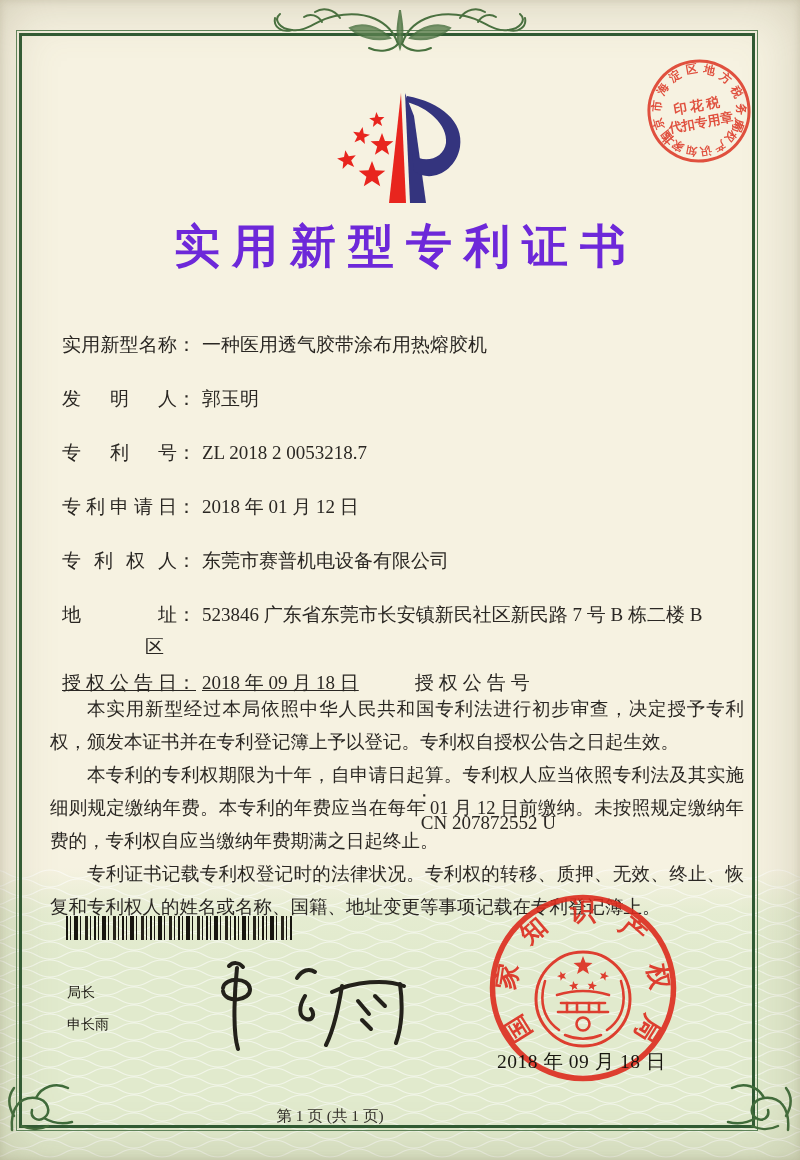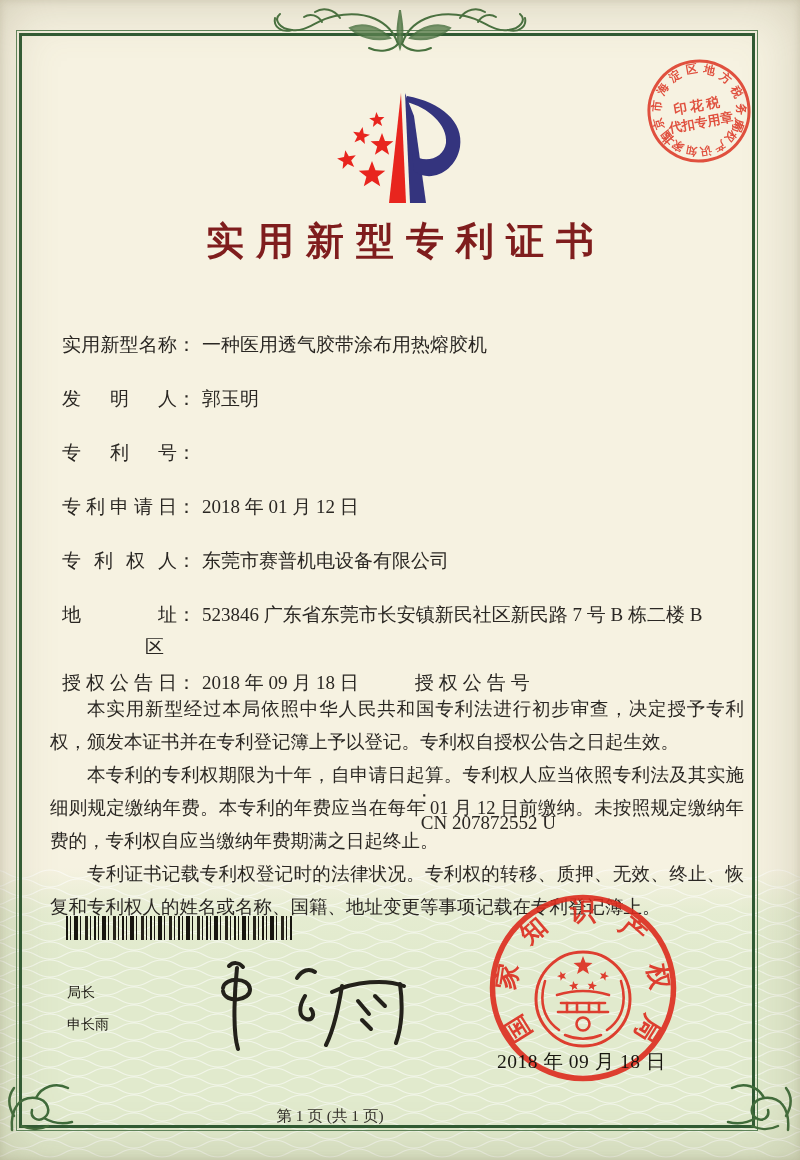--- a/index.html
+++ b/index.html
@@ -18,21 +18,21 @@
   #top-flourish{left:250px;top:2px;}
   #corner-left{left:2px;top:1060px;}
   #corner-right{left:723px;top:1060px;}
   .vignette{position:absolute;inset:0;z-index:40;pointer-events:none;
     box-shadow:inset 0 0 55px rgba(125,115,82,.30), inset 0 0 8px rgba(105,95,62,.18);}
   .content{position:absolute;inset:0;z-index:10;}
 
   .cert-no{position:absolute;left:62px;top:88px;font-size:21px;letter-spacing:3px;color:#33302a;}
   .logo{position:absolute;left:325px;top:90px;}
   .title{position:absolute;left:0;top:216px;width:800px;text-align:center;
-    font-size:38px;font-weight:700;letter-spacing:12px;text-indent:12px;color:#7f1d1d;}
+    font-size:46px;font-weight:700;letter-spacing:12px;text-indent:12px;color:#6d28d9;}
 
   .fields{position:absolute;left:62px;top:332px;right:52px;font-size:19px;}
   .field-row{display:flex;align-items:flex-start;margin-bottom:29px;line-height:25px;}
   .flabel{display:inline-block;width:115px;text-align:justify;text-align-last:justify;text-justify:inter-character;flex:0 0 115px;}
   .colon{flex:0 0 auto;}
   .fvalue{margin-left:6px;max-width:545px;}
   .addr-row{margin-bottom:7px;}
   .addr-l2{margin-left:-32px;}
   .two-col{display:flex;}
   .grant{margin-left:56px;display:flex;flex-direction:column;}
@@ -159,41 +159,42 @@
       <span class="fvalue">一种医用透气胶带涂布用热熔胶机</span>
     </div>
     <div class="field-row">
       <span class="flabel">发明人</span>
         <span class="colon">：</span>
       <span class="fvalue">郭玉明</span>
     </div>
     <div class="field-row">
       <span class="flabel">专利号</span>
         <span class="colon">：</span>
+      <span class="fvalue">ZL 2018 2 0053218.7</span>
     </div>
     <div class="field-row">
       <span class="flabel">专利申请日</span>
         <span class="colon">：</span>
       <span class="fvalue">2018 年 01 月 12 日</span>
     </div>
     <div class="field-row">
       <span class="flabel">专利权人</span>
         <span class="colon">：</span>
       <span class="fvalue">东莞市赛普机电设备有限公司</span>
     </div>
     <div class="field-row addr-row">
       <span class="flabel">地址</span>
         <span class="colon">：</span>
       <span class="fvalue">523846 广东省东莞市长安镇新民社区新民路 7 号 B 栋二楼 B</span>
     </div>
     <div class="field-row" style="margin-bottom:11px;">
       <span class="fvalue addr-l2" style="margin-left:83px;">区</span>
     </div>
     <div class="field-row two-col">
-      <div style="display:flex;">
+      <div style="display:flex;text-decoration:underline;">
         <span class="flabel">授权公告日</span>
           <span class="colon">：</span>
         <span class="fvalue">2018 年 09 月 18 日</span>
       </div>
       <div class="grant">
         <span class="flabel">授权公告号</span>
           <span class="colon">：</span>
         <span class="fvalue">CN 207872552 U</span>
       </div>
     </div>

